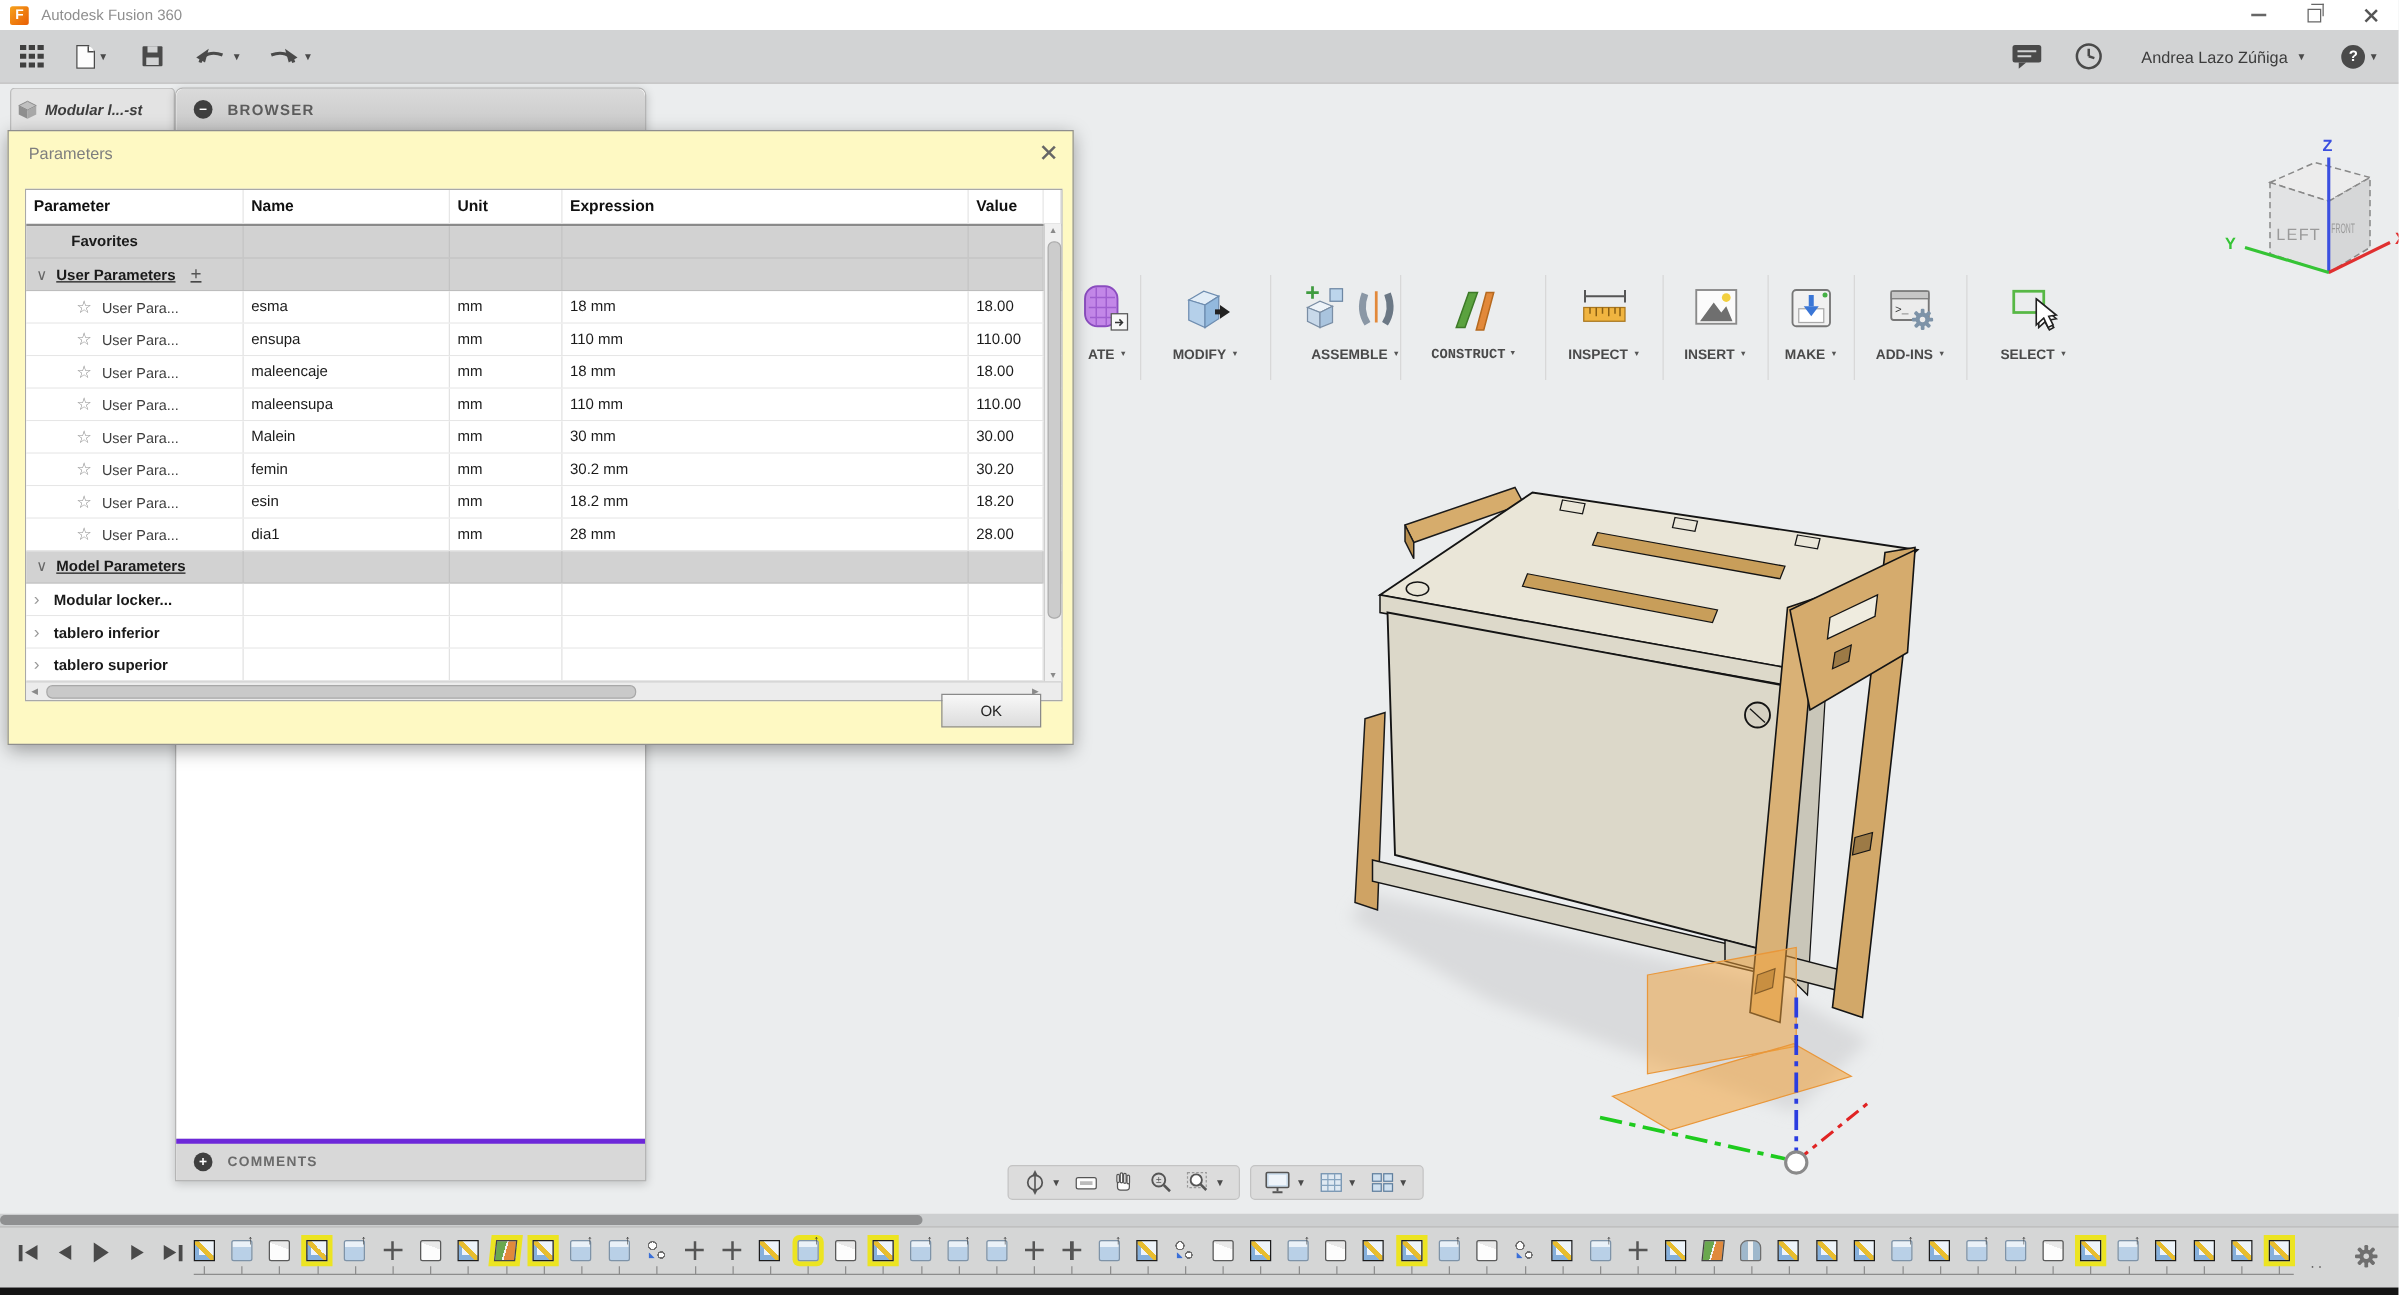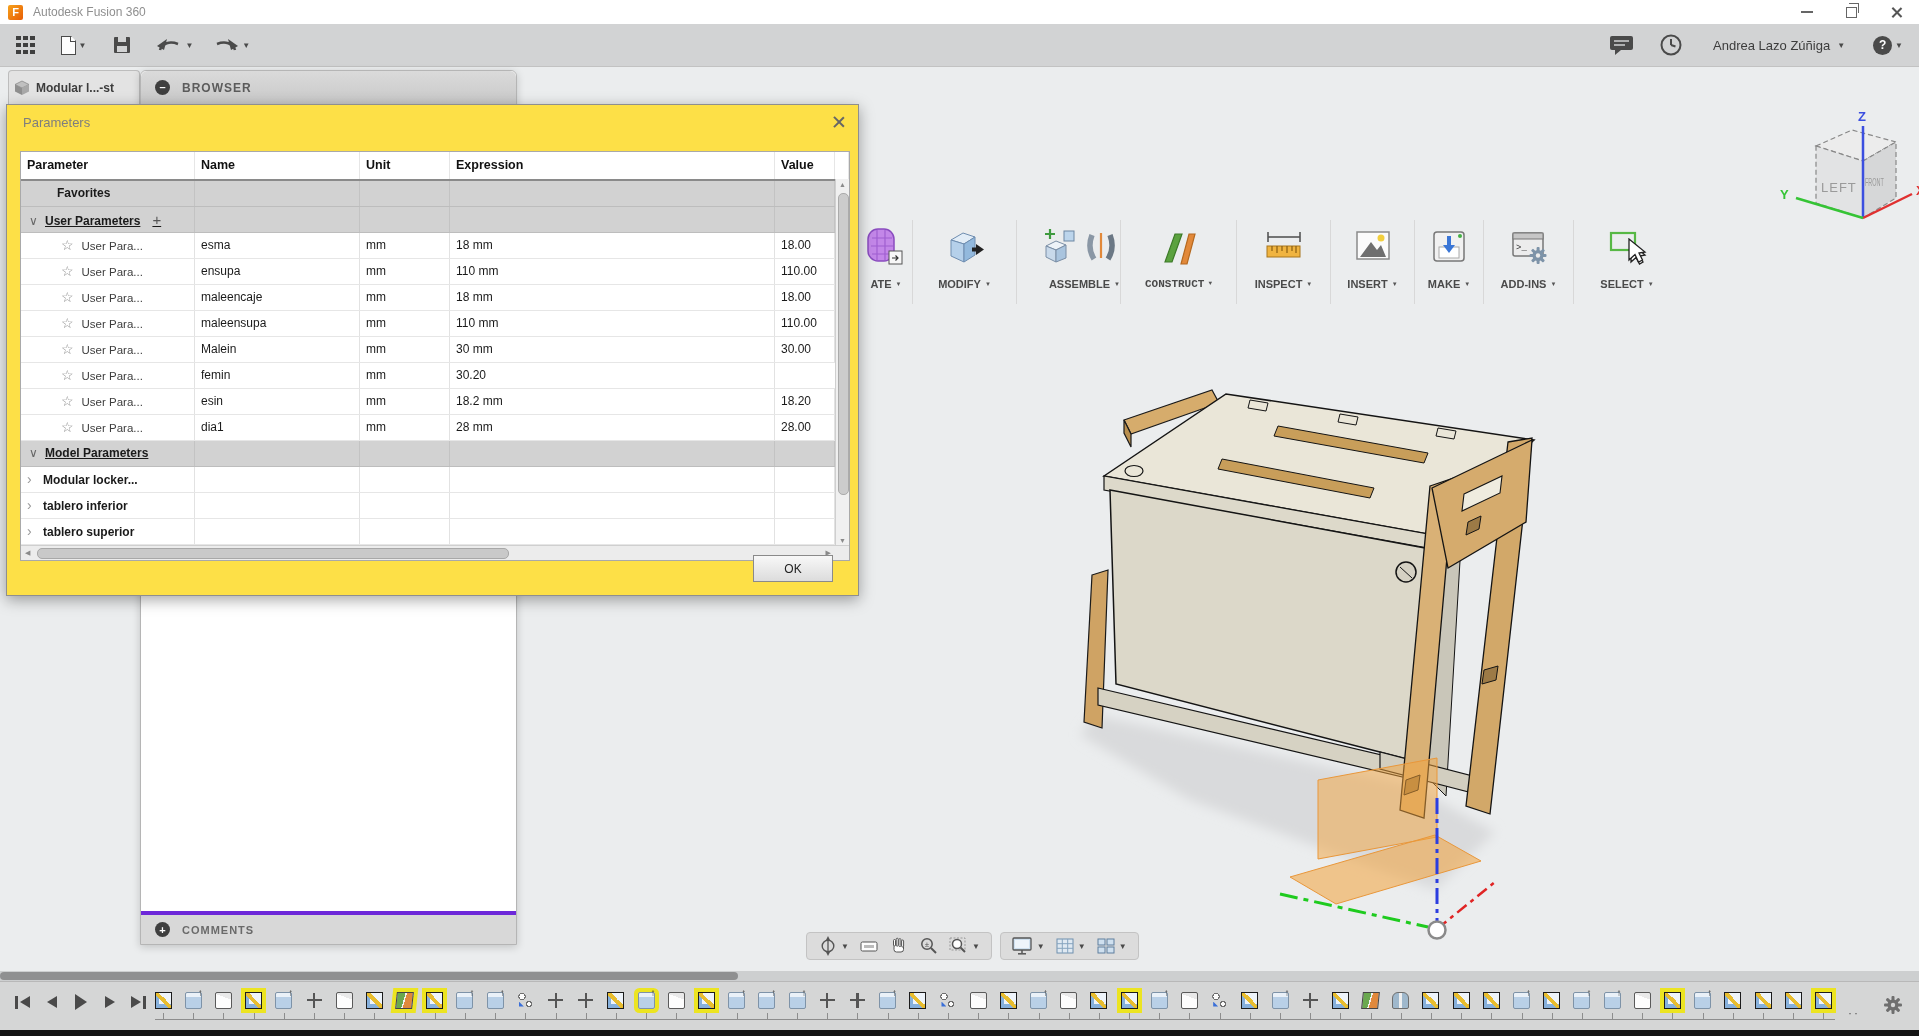--- a/index.html
+++ b/index.html
@@ -27,21 +27,21 @@
   .fileicon::after{content:'';position:absolute;right:-1px;top:-1px;width:0;height:0;border-left:5px solid transparent;border-top:5px solid #d2d3d4;box-shadow:-1px 1px 0 #4a4a4a;}
   .saveicon{width:16px;height:16px;background:#4a4a4a;border-radius:1px;position:relative;}
   .saveicon::before{content:'';position:absolute;left:4px;top:0;width:8px;height:5px;background:#d2d3d4;}
   .saveicon::after{content:'';position:absolute;left:3px;bottom:1px;width:10px;height:6px;background:#d2d3d4;}
   .caret{font-size:8px;color:#4a4a4a;margin-left:3px;}
   .appbar-right{position:absolute;right:0;top:0;height:42px;display:flex;align-items:center;}
   .username{font-size:13px;color:#3c3c3c;margin:0 4px 0 18px;}
   .helpcircle{width:19px;height:19px;border-radius:50%;background:#4a4a4a;color:#fff;font-size:12px;font-weight:bold;display:flex;align-items:center;justify-content:center;margin-left:16px;}
 
   
-  .doctab{position:absolute;left:8px;top:70px;width:132px;height:34px;background:#e3e3e3;border:1px solid #bdbdbd;border-bottom:none;border-radius:4px 4px 0 0;display:flex;align-items:center;padding:12px 4px;box-sizing:border-box;}
+  .doctab{position:absolute;left:8px;top:70px;width:132px;height:34px;background:#e3e3e3;border:1px solid #bdbdbd;border-bottom:none;border-radius:4px 4px 0 0;display:flex;align-items:center;padding:12px 4px;box-sizing:border-box;font-style:italic;}
   .doctab-label{font-size:12px;font-weight:bold;color:#3c3c3c;margin-left:5px;white-space:nowrap;overflow:hidden;}
 
   
   .browser-panel{position:absolute;left:140px;top:70px;width:377px;height:875px;background:#ffffff;border:1px solid #b5b5b5;border-radius:6px 6px 0 0;box-sizing:border-box;box-shadow:0 2px 8px rgba(0,0,0,.18);}
   .panel-header{height:33px;background:linear-gradient(#dadada,#c9c9c9);border-bottom:1px solid #b5b5b5;border-radius:6px 6px 0 0;display:flex;align-items:center;}
   .circle-ic{width:15px;height:15px;border-radius:50%;background:#3f3f3f;color:#fff;display:flex;align-items:center;justify-content:center;font-size:11px;font-weight:bold;margin-left:14px;line-height:0;}
   .circle-minus::before{content:'–';margin-top:-1px;}
   .circle-plus::before{content:'+';}
   .panel-title{font-size:12px;color:#5c5c5c;letter-spacing:1px;margin-left:12px;font-weight:bold;}
   .comments-bar{position:absolute;left:0;bottom:0;width:100%;height:33px;background:#d8d8d8;border-top:4px solid #6d28d9;display:flex;align-items:center;box-sizing:border-box;}
@@ -49,21 +49,21 @@
 
   
   .ribbon{position:absolute;left:860px;top:220px;height:84px;display:flex;}
   .rgroup{position:relative;display:flex;flex-direction:column;align-items:center;justify-content:flex-start;padding-top:4px;box-sizing:border-box;}
   .rgroup + .rgroup{border-left:1px solid #d8d8d8;}
   .ricons{height:48px;display:flex;align-items:center;gap:2px;}
   .rlabel{font-size:11px;font-weight:bold;color:#4a4a4a;margin-top:6px;white-space:nowrap;}
   .rlabel::after{content:"▼";font-size:6px;color:#555;margin-left:4px;vertical-align:2px;}
 
   
-  .dialog{position:absolute;left:6px;top:104px;width:853px;height:492px;background:#fde047;border:1px solid #8f8f8f;box-shadow:0 4px 14px rgba(0,0,0,.35);box-sizing:border-box;z-index:20;}
+  .dialog{position:absolute;left:6px;top:104px;width:853px;height:492px;background:#fef9c3;border:1px solid #8f8f8f;box-shadow:0 4px 14px rgba(0,0,0,.35);box-sizing:border-box;z-index:20;}
   .dlg-title{position:absolute;left:16px;top:10px;font-size:13px;color:#7e7e7e;}
   .dlg-close{position:absolute;right:12px;top:10px;width:14px;height:14px;}
   .dlg-close::before,.dlg-close::after{content:'';position:absolute;left:6px;top:0;width:1.5px;height:14px;background:#666;}
   .dlg-close::before{transform:rotate(45deg);} .dlg-close::after{transform:rotate(-45deg);}
   .ptable{position:absolute;left:13px;top:46px;width:828px;background:#fff;border:1px solid #a9a9a9;box-sizing:content-box;}
   .phead{display:grid;grid-template-columns:174px 165px 90px 325px 60px 14px;height:27px;line-height:27px;border-bottom:2px solid #8a8a8a;background:#fff;}
   .phead .hc{font-size:12.5px;font-weight:bold;color:#111;padding-left:6px;border-right:1px solid #e6e6e6;box-sizing:border-box;overflow:hidden;}
   .pbody{position:relative;}
   .prow{display:grid;grid-template-columns:174px 165px 90px 325px 60px 14px;height:25px;line-height:25px;background:#fff;border-bottom:1px solid #e6e6e6;font-size:12px;color:#1a1a1a;}
   .prow.fav,.prow.group{background:#d2d2d2;border-bottom:1px solid #bdbdbd;}
@@ -462,20 +462,21 @@
             <div class="c">Malein</div>
             <div class="c">mm</div>
             <div class="c">30 mm</div>
             <div class="c c-val">30.00</div>
             <div class="c"></div>
           </div>
           <div class="prow param">
             <div class="c c-param"><span class="star">☆</span><span class="plabel ">User Para...</span></div>
             <div class="c">femin</div>
             <div class="c">mm</div>
+            <div class="c">30.2 mm</div>
             <div class="c c-val">30.20</div>
             <div class="c"></div>
           </div>
           <div class="prow param">
             <div class="c c-param"><span class="star">☆</span><span class="plabel ">User Para...</span></div>
             <div class="c">esin</div>
             <div class="c">mm</div>
             <div class="c">18.2 mm</div>
             <div class="c c-val">18.20</div>
             <div class="c"></div>

